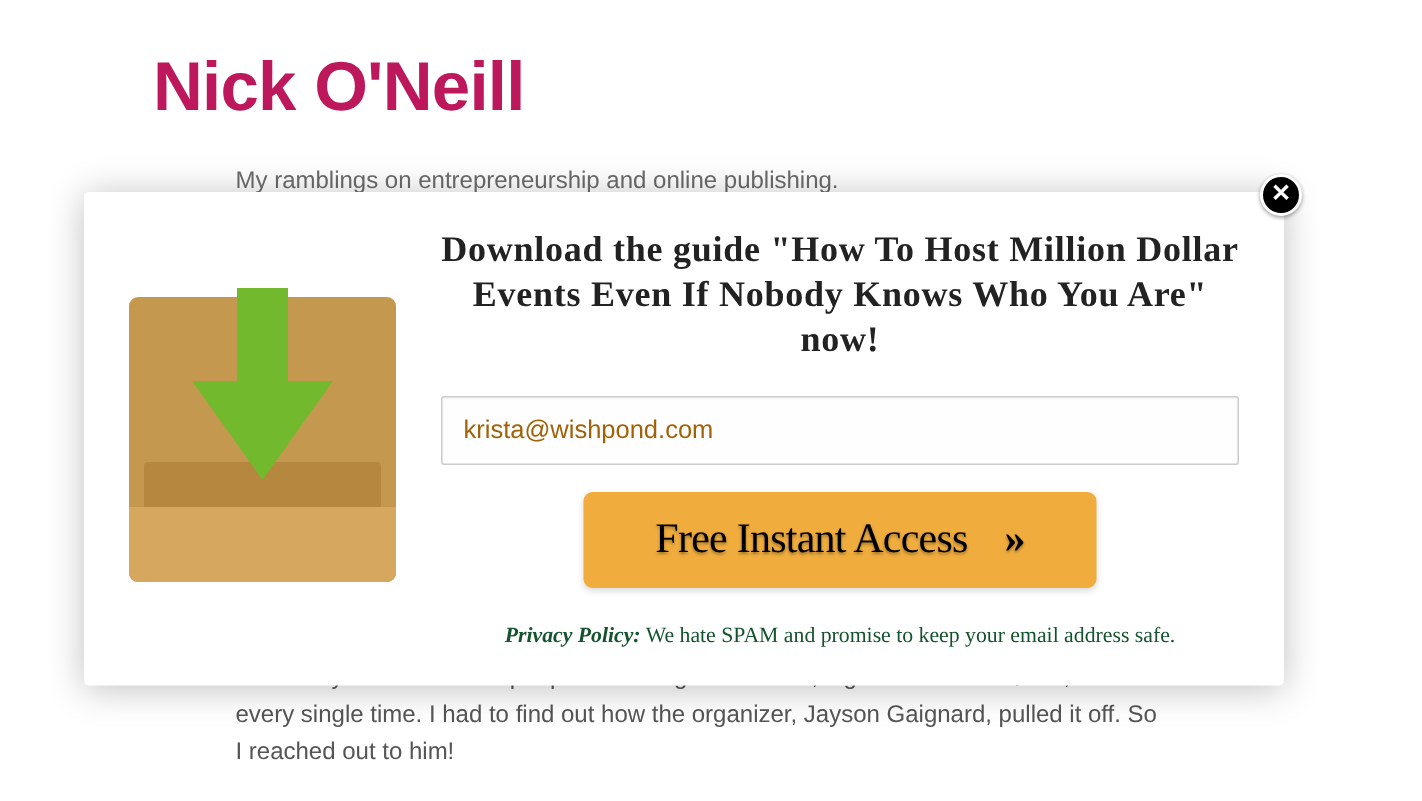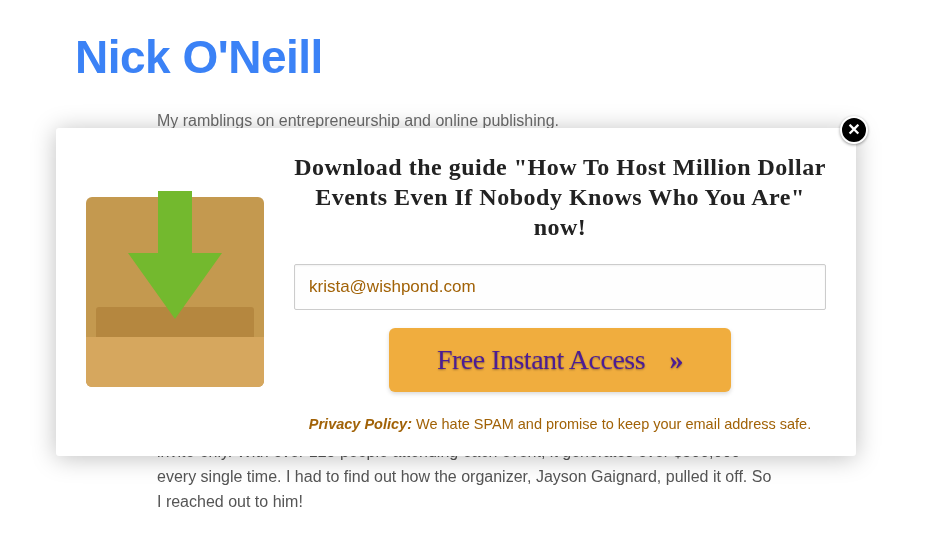--- a/index.html
+++ b/index.html
@@ -14,22 +14,22 @@
     .page-background {
       padding: 20px 0;
       position: absolute;
       top: 0;
       left: 0;
       right: 0;
     }
     .site-title {
       font-size: 46px;
       font-weight: 800;
-      color: #3b82f6;
-      margin-left: 75px;
+      color: #be185d;
+      margin-left: 102px;
       margin-top: 10px;
       letter-spacing: -0.5px;
     }
     .site-tagline {
       font-size: 16px;
       color: #6b6b6b;
       margin-left: 157px;
       margin-top: 28px;
       font-weight: 400;
     }
@@ -126,41 +126,41 @@
       border: 1px solid #ccc;
       border-radius: 2px;
       font-family: inherit;
       background: #fefefe;
       box-shadow: inset 0 1px 2px rgba(0,0,0,0.05);
       margin-bottom: 18px;
     }
     .cta-button {
       display: inline-block;
       background: #f0ad3e;
-      color: #4c1d95;
+      color: #000000;
       font-size: 28px;
       font-family: Georgia, "Times New Roman", serif;
       padding: 16px 48px;
       border: none;
       border-radius: 6px;
       cursor: pointer;
       font-weight: 500;
       text-shadow: 0 1px 2px rgba(0,0,0,0.35);
       box-shadow: 0 2px 4px rgba(0,0,0,0.15);
       margin-bottom: 24px;
       letter-spacing: -0.5px;
     }
     .cta-button .chevron {
       margin-left: 18px;
       font-weight: bold;
     }
     .privacy-line {
-      font-family: Liberation Sans, sans-serif;
+      font-family: Liberation Serif, serif;
       font-size: 14.5px;
-      color: #a16207;
+      color: #14532d;
     }
     .privacy-label {
       font-weight: bold;
       font-style: italic;
     }
   </style>
 </head>
 <body>
 
 <div class="page-background">

